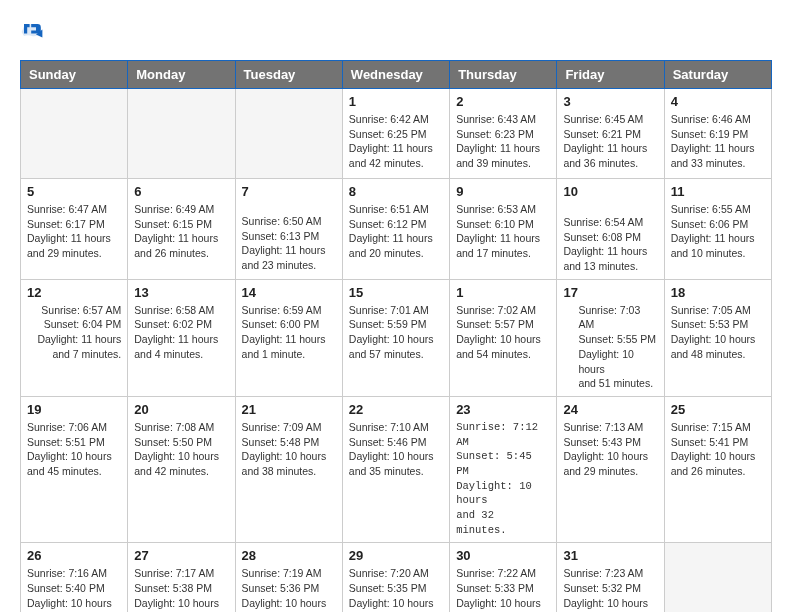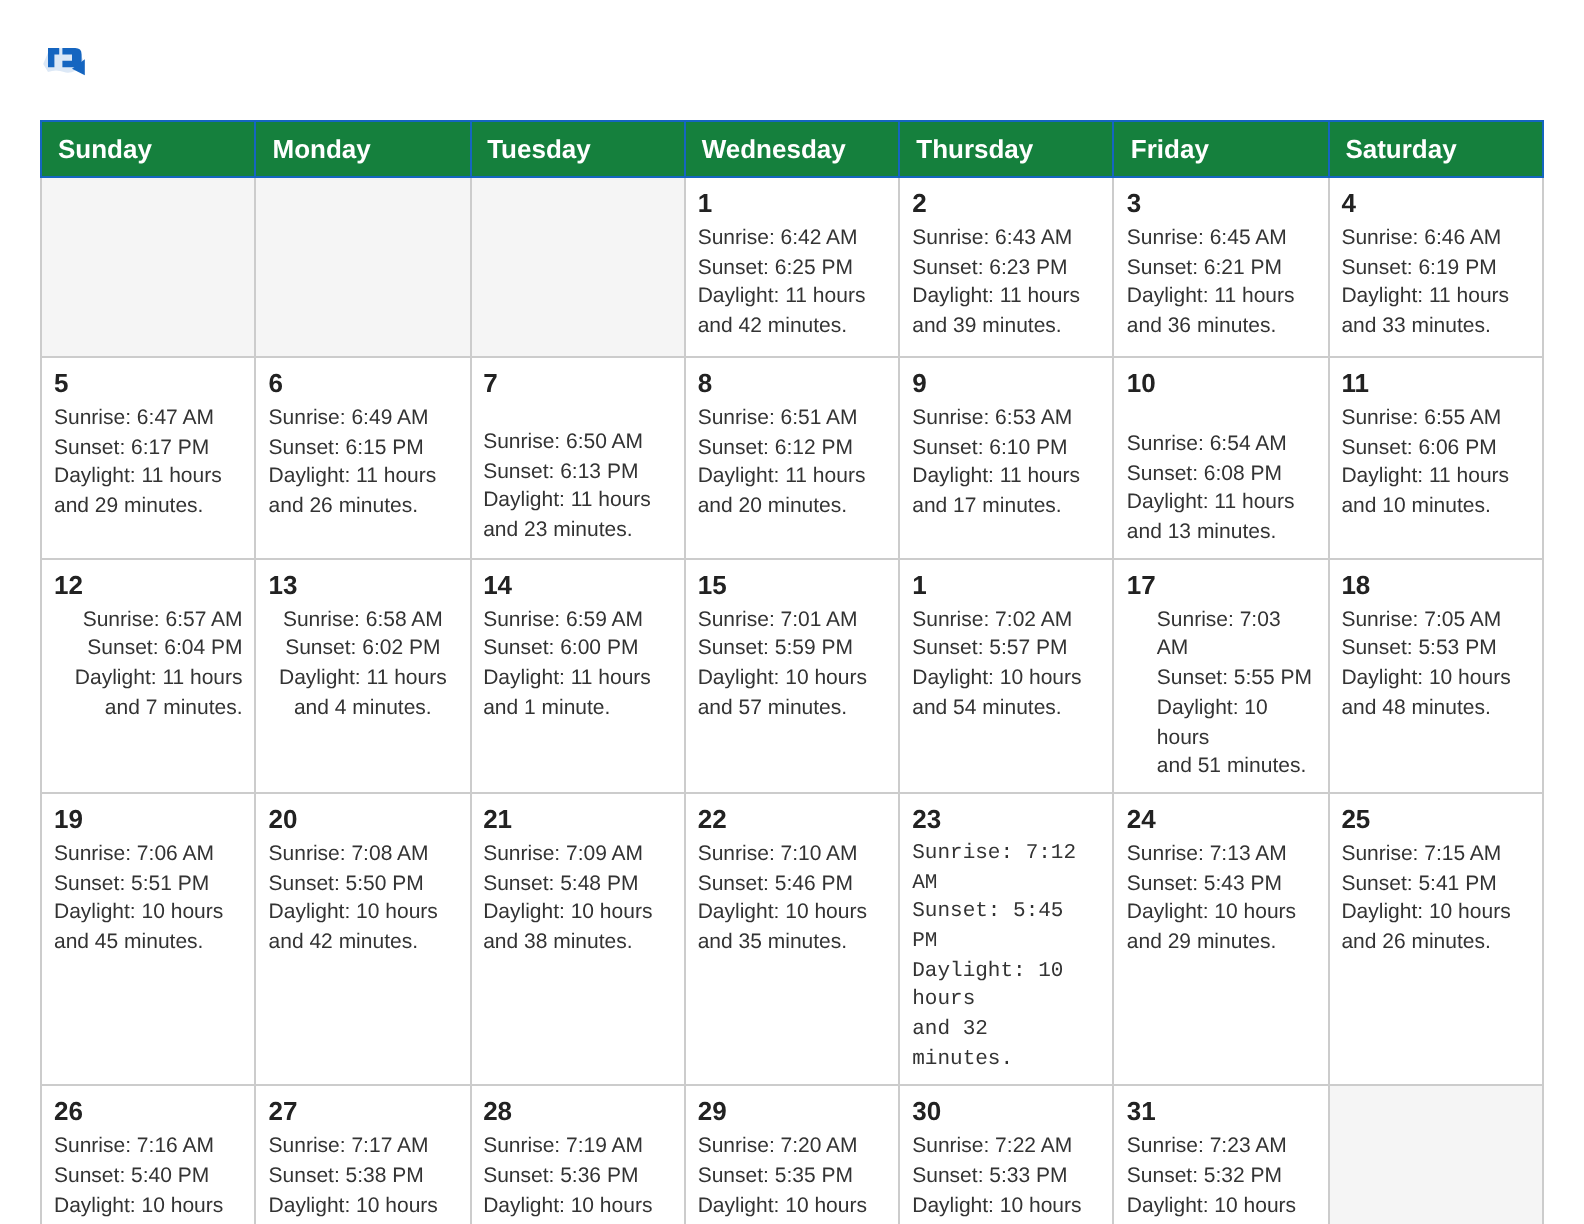--- a/index.html
+++ b/index.html
@@ -43,21 +43,21 @@
     .calendar-subtitle {
       font-size: 14px;
       color: #444;
     }
     table {
       width: 100%;
       border-collapse: collapse;
       table-layout: fixed;
     }
     th {
-      background-color: #15803d;
+      background-color: #737373;
       color: #fff;
       text-align: left;
       padding: 6px 8px;
       font-size: 13px;
       font-weight: bold;
       border: 1px solid #1565c0;
     }
     td {
       vertical-align: top;
       border: 1px solid #ccc;
@@ -208,21 +208,21 @@
       <tr>
         <td>
           <div class="day-num">12</div>
           <div class="day-info" style="white-space: pre-line; text-align: right;">Sunrise: 6:57 AM
 Sunset: 6:04 PM
 Daylight: 11 hours
 and 7 minutes.</div>
         </td>
         <td>
           <div class="day-num">13</div>
-          <div class="day-info" style="white-space: pre-line; text-align: center;">Sunrise: 6:58 AM
+          <div class="day-info" style="white-space: pre-line;">Sunrise: 6:58 AM
 Sunset: 6:02 PM
 Daylight: 11 hours
 and 4 minutes.</div>
         </td>
         <td>
           <div class="day-num">14</div>
           <div class="day-info" style="white-space: pre-line;">Sunrise: 6:59 AM
 Sunset: 6:00 PM
 Daylight: 11 hours
 and 1 minute.</div>

